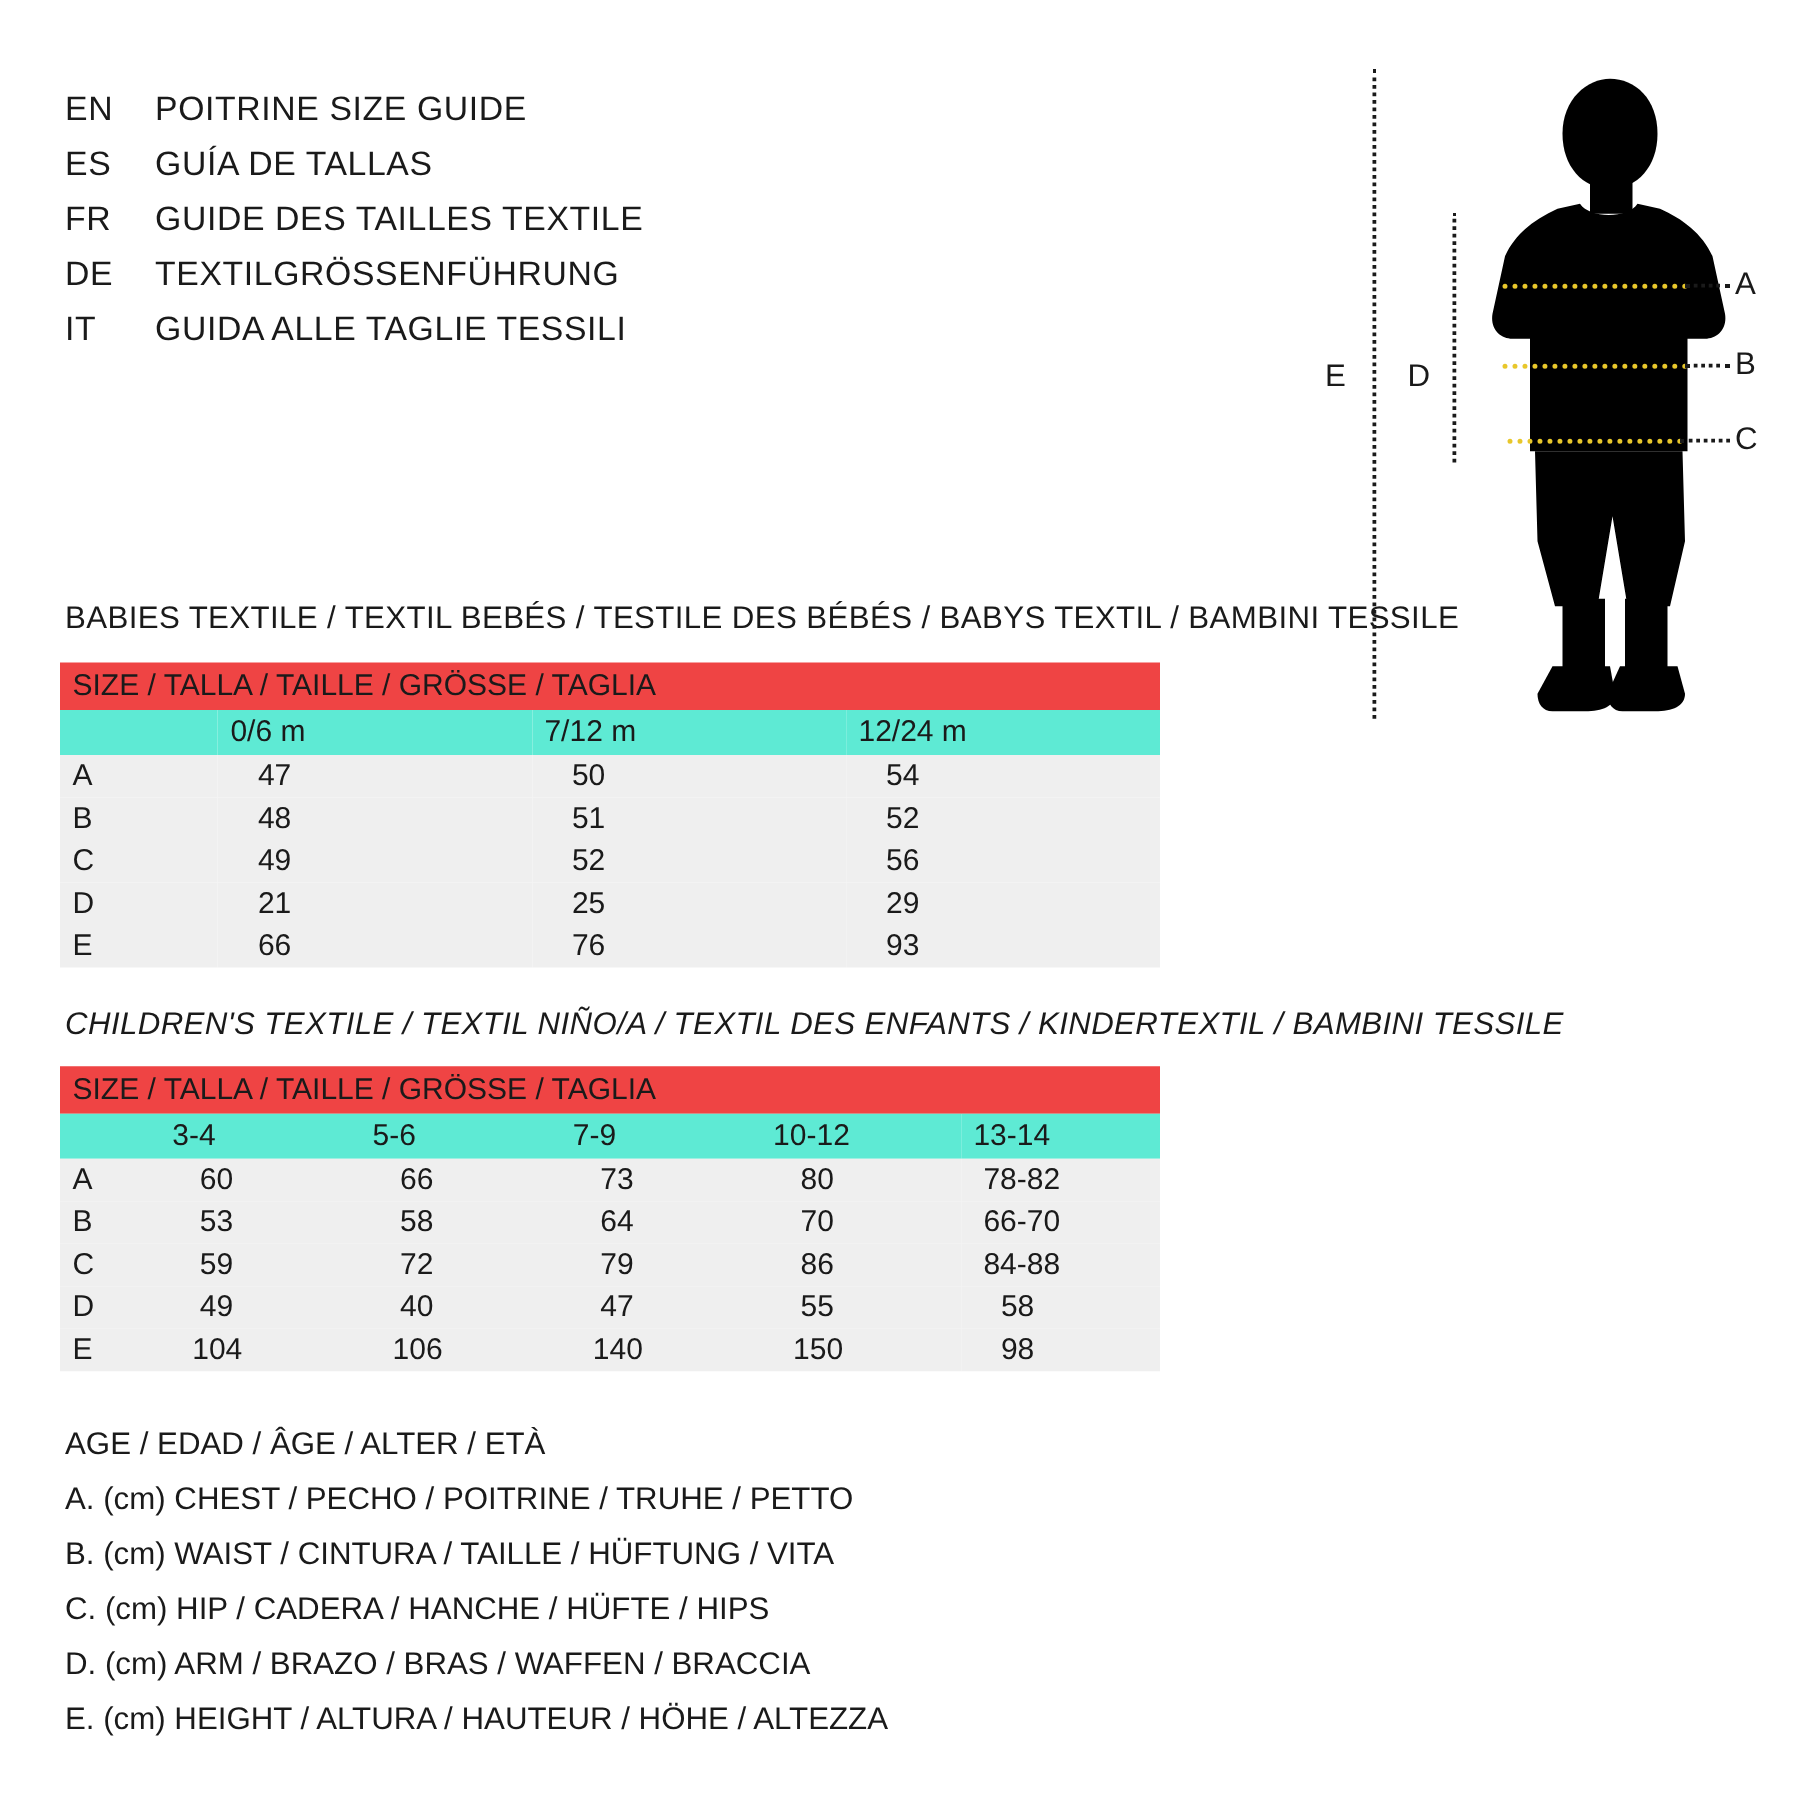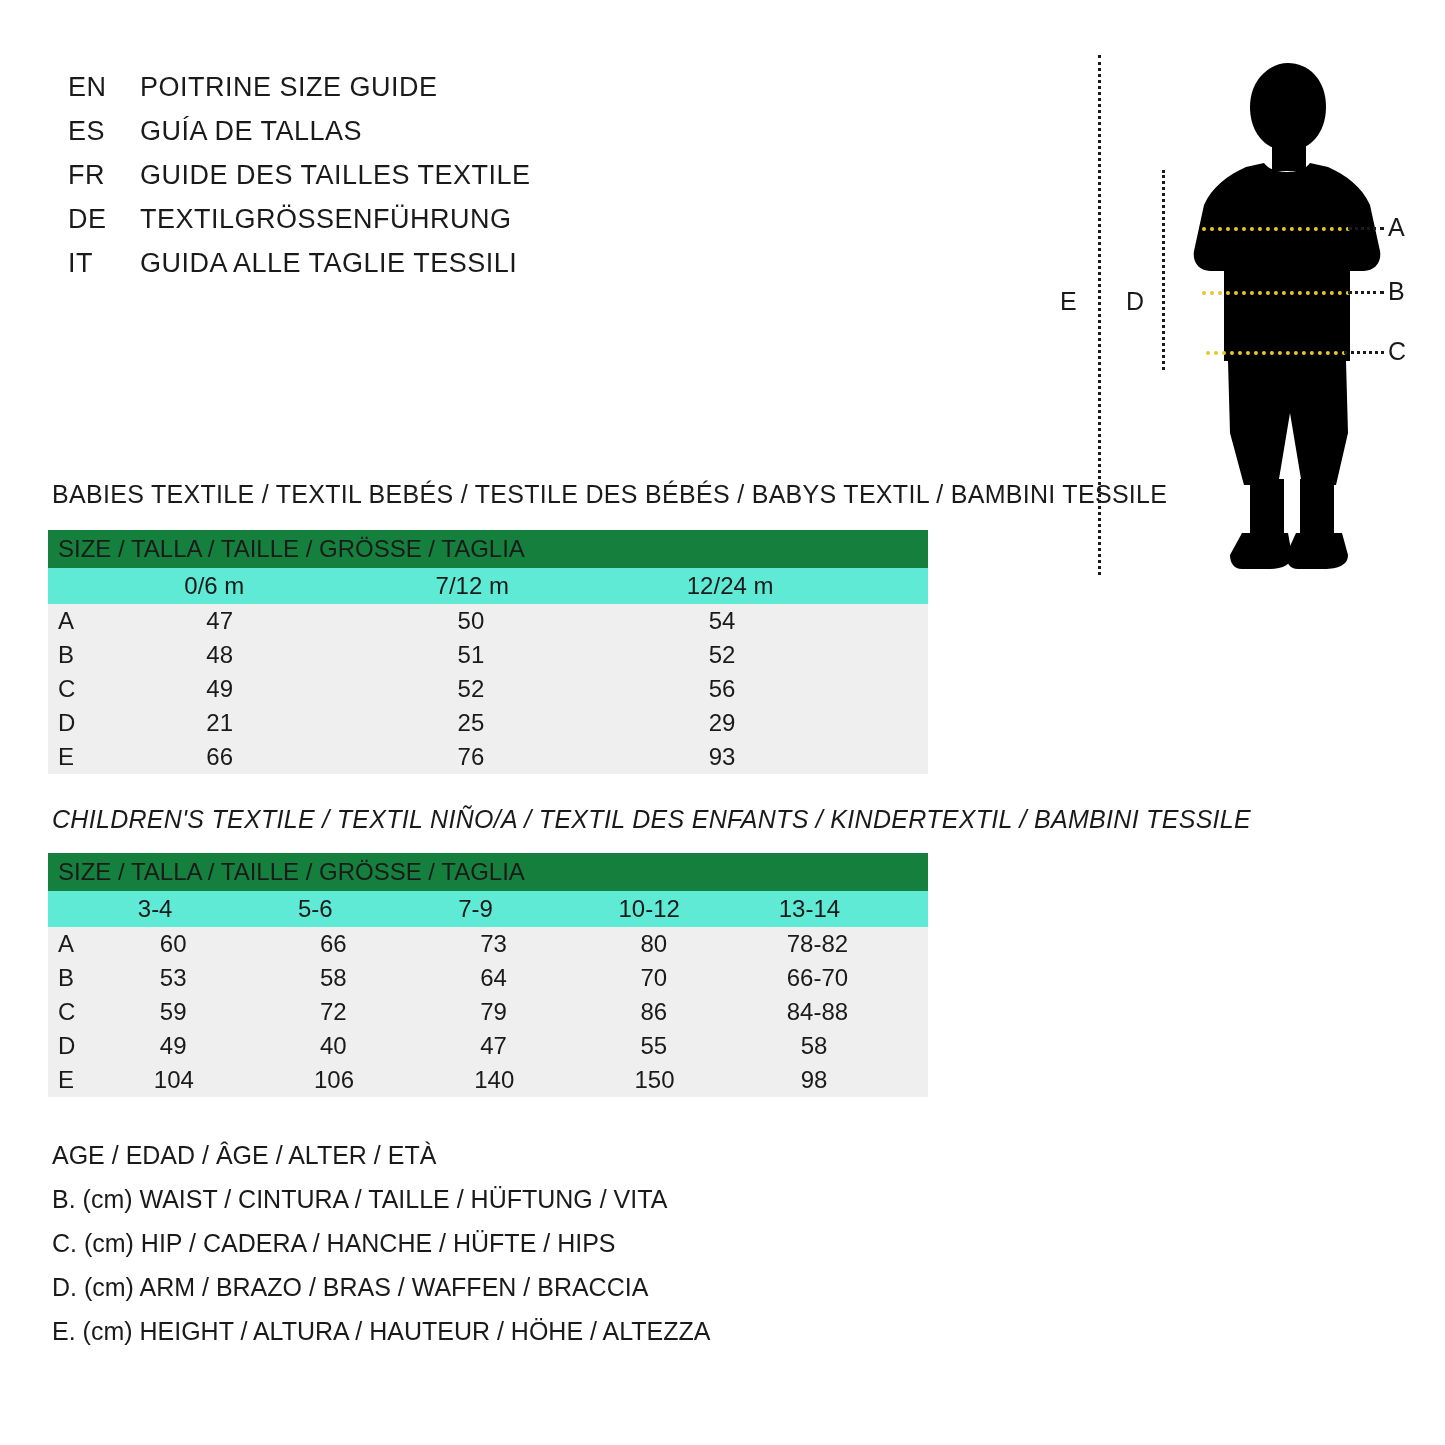--- a/index.html
+++ b/index.html
@@ -33,21 +33,20 @@
     display: flex;
     align-items: baseline;
     height: 44px;
     font-size: 27px;
     letter-spacing: 0.5px;
     color: #1a1a1a;
   }
   .lang-code {
     width: 72px;
     flex: none;
-    margin-left: 16px;
   }
   .lang-title {
     flex: 1;
   }
 
   
   .figure {
     position: absolute;
     left: 1040px;
     top: 55px;
@@ -96,21 +95,21 @@
     color: #1a1a1a;
   }
   .tbl td, .tbl th {
     padding: 0;
     font-weight: normal;
     text-align: left;
     height: 34px;
     vertical-align: middle;
   }
   .hdr-band td {
-    background: #15803d;
+    background: #ef4444;
     font-size: 24px;
     padding-left: 10px;
     height: 38px;
   }
   .sizes-row td {
     background: #5eead4;
     height: 36px;
   }
   .data-row td {
     background: #efefef;
@@ -302,19 +301,20 @@
       <td style="padding-left:26px !important;">106</td>
       <td style="padding-left:26px !important;">140</td>
       <td style="padding-left:26px !important;">150</td>
       <td style="padding-left:32px !important;">98</td>
     </tr>
   </tbody>
     </table>
 
   <div class="legend" style="top:1133px;">
     <div class="legend-row">AGE / EDAD / ÂGE / ALTER / ETÀ</div>
+    <div class="legend-row">A. (cm) CHEST / PECHO / POITRINE / TRUHE / PETTO</div>
     <div class="legend-row">B. (cm) WAIST / CINTURA / TAILLE / HÜFTUNG / VITA</div>
     <div class="legend-row">C. (cm) HIP / CADERA / HANCHE / HÜFTE / HIPS</div>
     <div class="legend-row">D. (cm) ARM / BRAZO / BRAS / WAFFEN / BRACCIA</div>
     <div class="legend-row">E. (cm) HEIGHT / ALTURA / HAUTEUR / HÖHE / ALTEZZA</div>
   </div>
 
 </div>
 
 </body></html>

